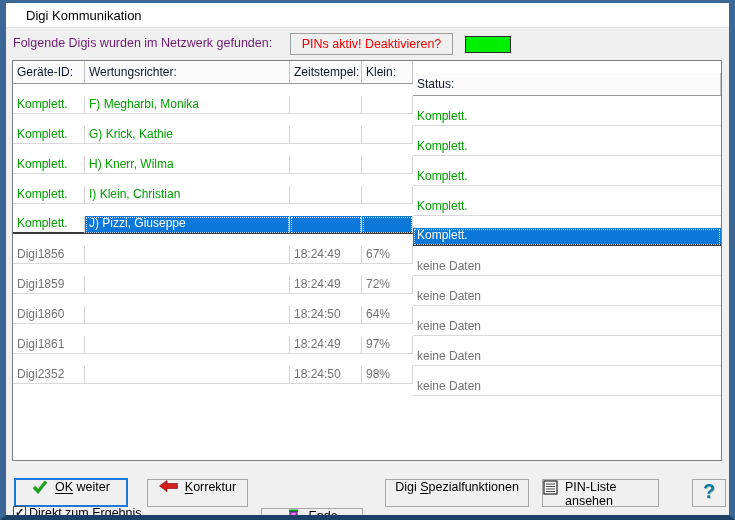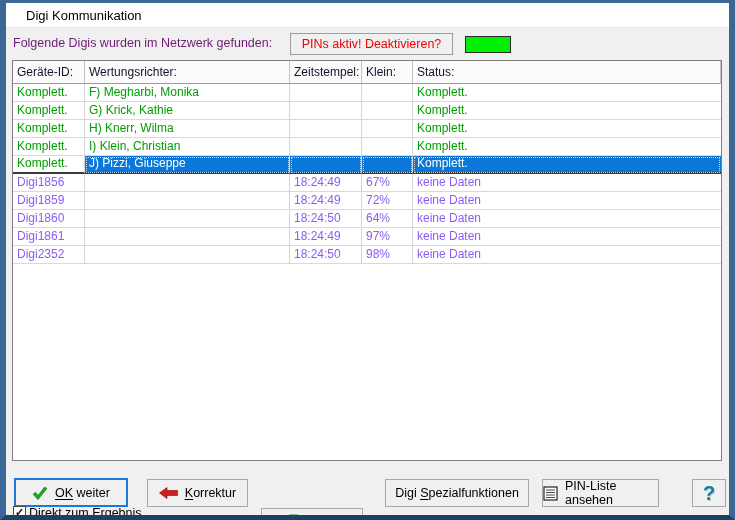--- a/index.html
+++ b/index.html
@@ -48,48 +48,48 @@
     overflow:hidden;
     font-size:12px;
   }
   .grid-row { display:flex; width:100%; }
   .grid-row .cell {
     height:18px; line-height:17px;
     padding-left:4px;
     border-right:1px solid #d6d6d6;
     border-bottom:1px solid #d9d9d9;
     white-space:nowrap; overflow:hidden;
-    color:#8b5cf6;
+    color:#737373;
   }
   .grid-row.header .cell {
     height:23px; line-height:22px;
     background:#fbfbfb;
     border-right:1px solid #c2c2c2;
     border-bottom:1px solid #9a9a9a;
     color:#0f172a;
   }
   .cell.c0 { width:72px; }
   .cell.c1 { width:205px; }
   .cell.c2 { width:72px; }
   .cell.c3 { width:51px; }
-  .cell.c4 { flex:1; border-right:none; }
+  .cell.c4 { flex:1; border-right:none;margin-top:12px; }
   .grid-row.judge .cell { color:#00a000; }
   .grid-row.selected .cell { border-bottom:2px solid #3a3a3a; line-height:15px; }
   .grid-row.selected .cell.c1,
   .grid-row.selected .cell.c2,
   .grid-row.selected .cell.c3,
   .grid-row.selected .cell.c4 {
     background:#0a77d9; color:#ffffff;
     outline:1px dotted #bcd8f2; outline-offset:-2px;
   }
   
   .btn {
     position:absolute; height:28px; top:476px;
     background:#f0f0f0; border:1px solid #a8a8a8;
-    display:flex; align-items:center; justify-content:center; gap:7px;
+    display:flex; align-items:flex-start; justify-content:center; gap:7px;
     font-size:12.5px; color:#000; cursor:default;
   }
   .btn u { text-underline-offset:2px; }
   .btn-ok {
     left:8px; top:475px; width:114px; height:29px;
     border:2px solid #1a7ad9;
   }
   .btn-korrektur { left:141px; width:101px; }
   .btn-ende { left:255px; width:102px;margin-top:29px; }
   .btn-spezial { left:379px; width:144px; }

